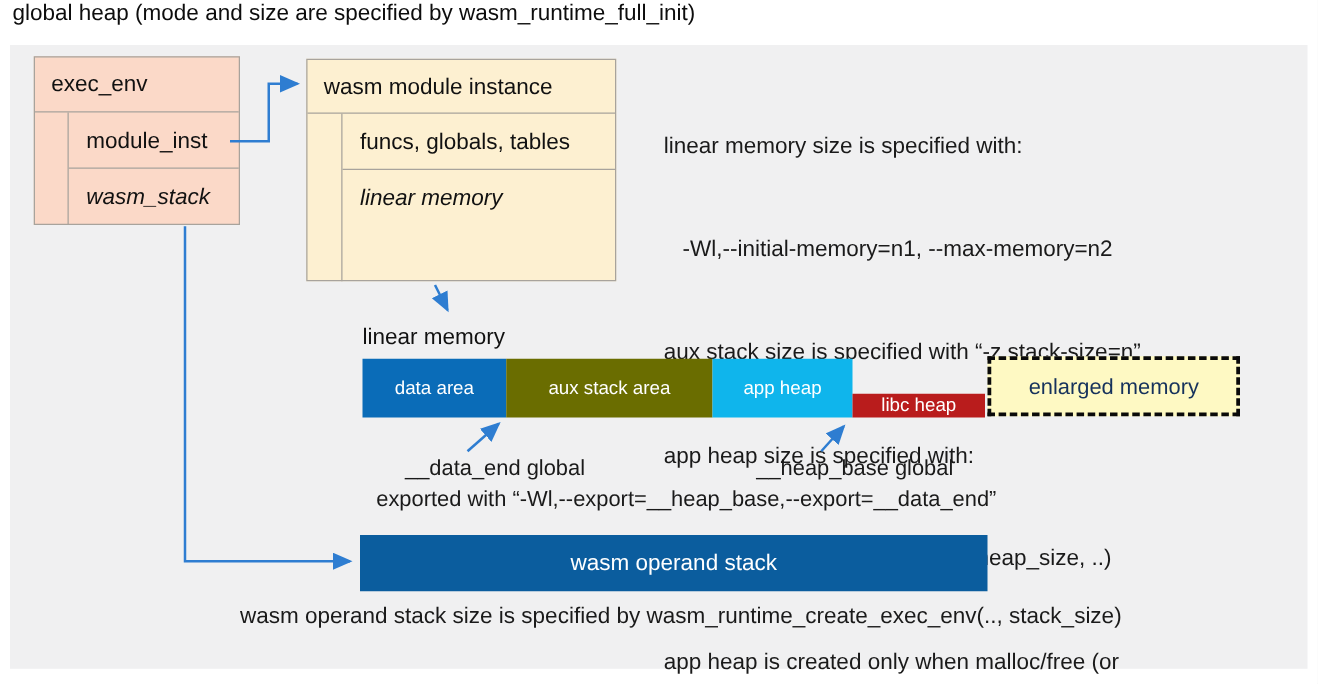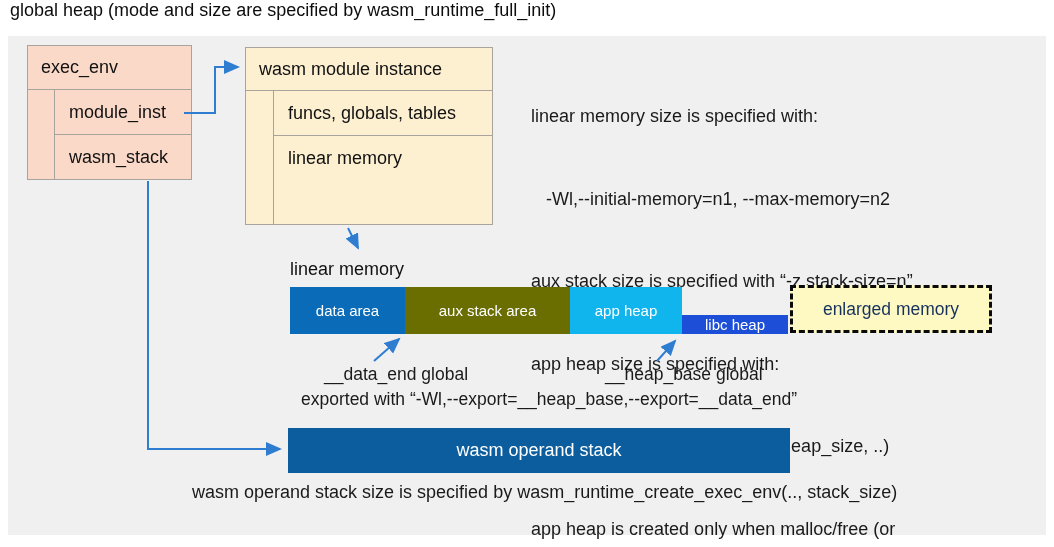--- a/index.html
+++ b/index.html
@@ -10,21 +10,21 @@
   }
   .abs{position:absolute;}
   #title{left:10px;top:0;font-size:18px;color:#0d0d0d;}
   #panel{left:8px;top:36px;width:1038px;height:499px;background:#f0f0f1;}
 
   
   .struct{box-sizing:border-box;border:1px solid #a8a39c;font-size:18px;}
   .struct .hdr{box-sizing:border-box;border-bottom:1px solid #a8a39c;display:flex;align-items:center;padding-left:13px;}
   .struct .rows{box-sizing:border-box;border-left:1px solid #a8a39c;}
   .struct .row{box-sizing:border-box;height:45px;display:flex;align-items:center;padding-left:14px;border-bottom:1px solid #a8a39c;}
-  .struct .row:last-child{border-bottom:none;}
+  .struct .row:last-child{border-bottom:none;font-style:italic;}
 
   #exec-env{left:27px;top:45px;width:165px;height:135px;}
   #exec-env .hdr{height:44px;}
   #exec-env .rows{margin-left:26px;height:90px;}
 
   #module-instance{left:245px;top:47px;width:248px;height:178px;}
   #module-instance .hdr{height:43px;}
   #module-instance .rows{margin-left:27px;height:134px;}
   #module-instance .row{height:45px;}
   #module-instance .row:last-child{height:44px;}
@@ -87,21 +87,21 @@
     <div>   wasm_runtime_instantiate(.., heap_size, ..)</div>
     <div>app heap is created only when malloc/free (or</div>
     
   </div>
 
   <div id="lm-label" class="abs">linear memory</div>
   <div id="lm-bar" class="abs">
     <div class="seg seg-0" style="background-color: rgb(10, 108, 184);">data area</div>
     <div class="seg seg-1" style="background-color: rgb(106, 109, 0);">aux stack area</div>
     <div class="seg seg-2" style="background-color: rgb(15, 181, 236);">app heap</div>
-    <div class="seg seg-3" style="background-color: #1d4ed8; margin-top: 28px;">libc heap</div>
+    <div class="seg seg-3" style="background-color: #b91c1c; margin-top: 28px;">libc heap</div>
   </div>
   <div id="enlarged" class="abs">enlarged memory</div>
 
   <div id="data-end-label" class="abs small-label">__data_end global</div>
   <div id="heap-base-label" class="abs small-label">__heap_base global</div>
   <div id="exported-label" class="abs small-label">exported with “-Wl,--export=__heap_base,--export=__data_end”</div>
 
   <div id="operand-bar" class="abs" style="background-color: rgb(11, 93, 158);">wasm operand stack</div>
 
   <div id="notes-bottom" class="abs">

